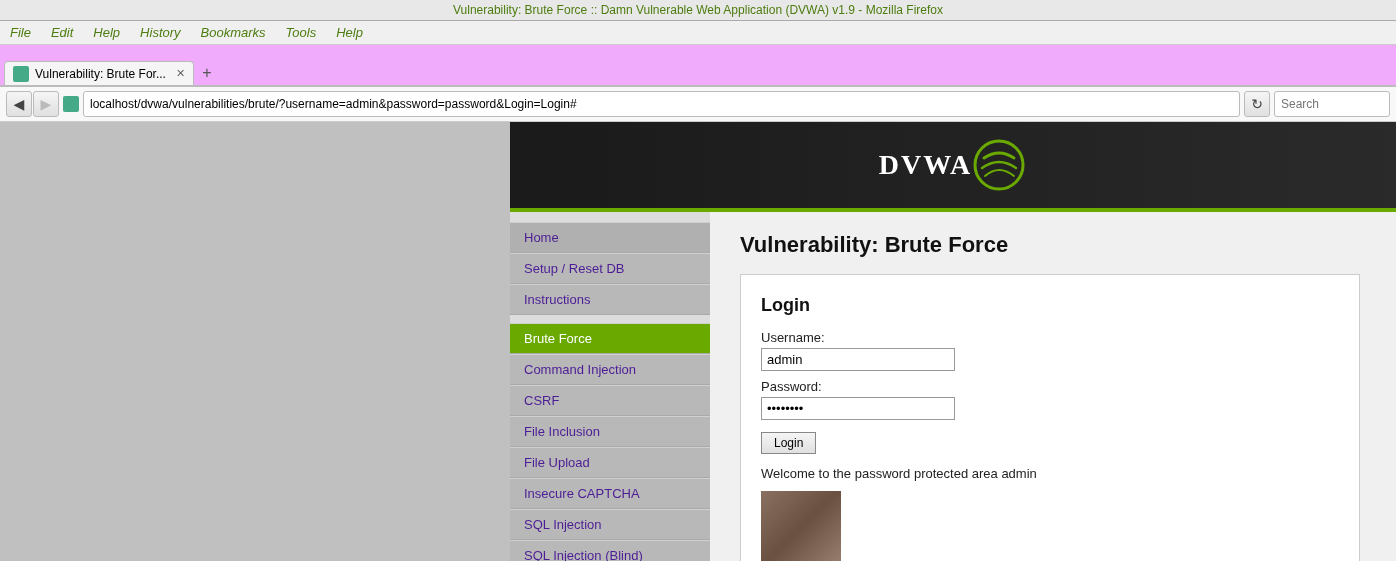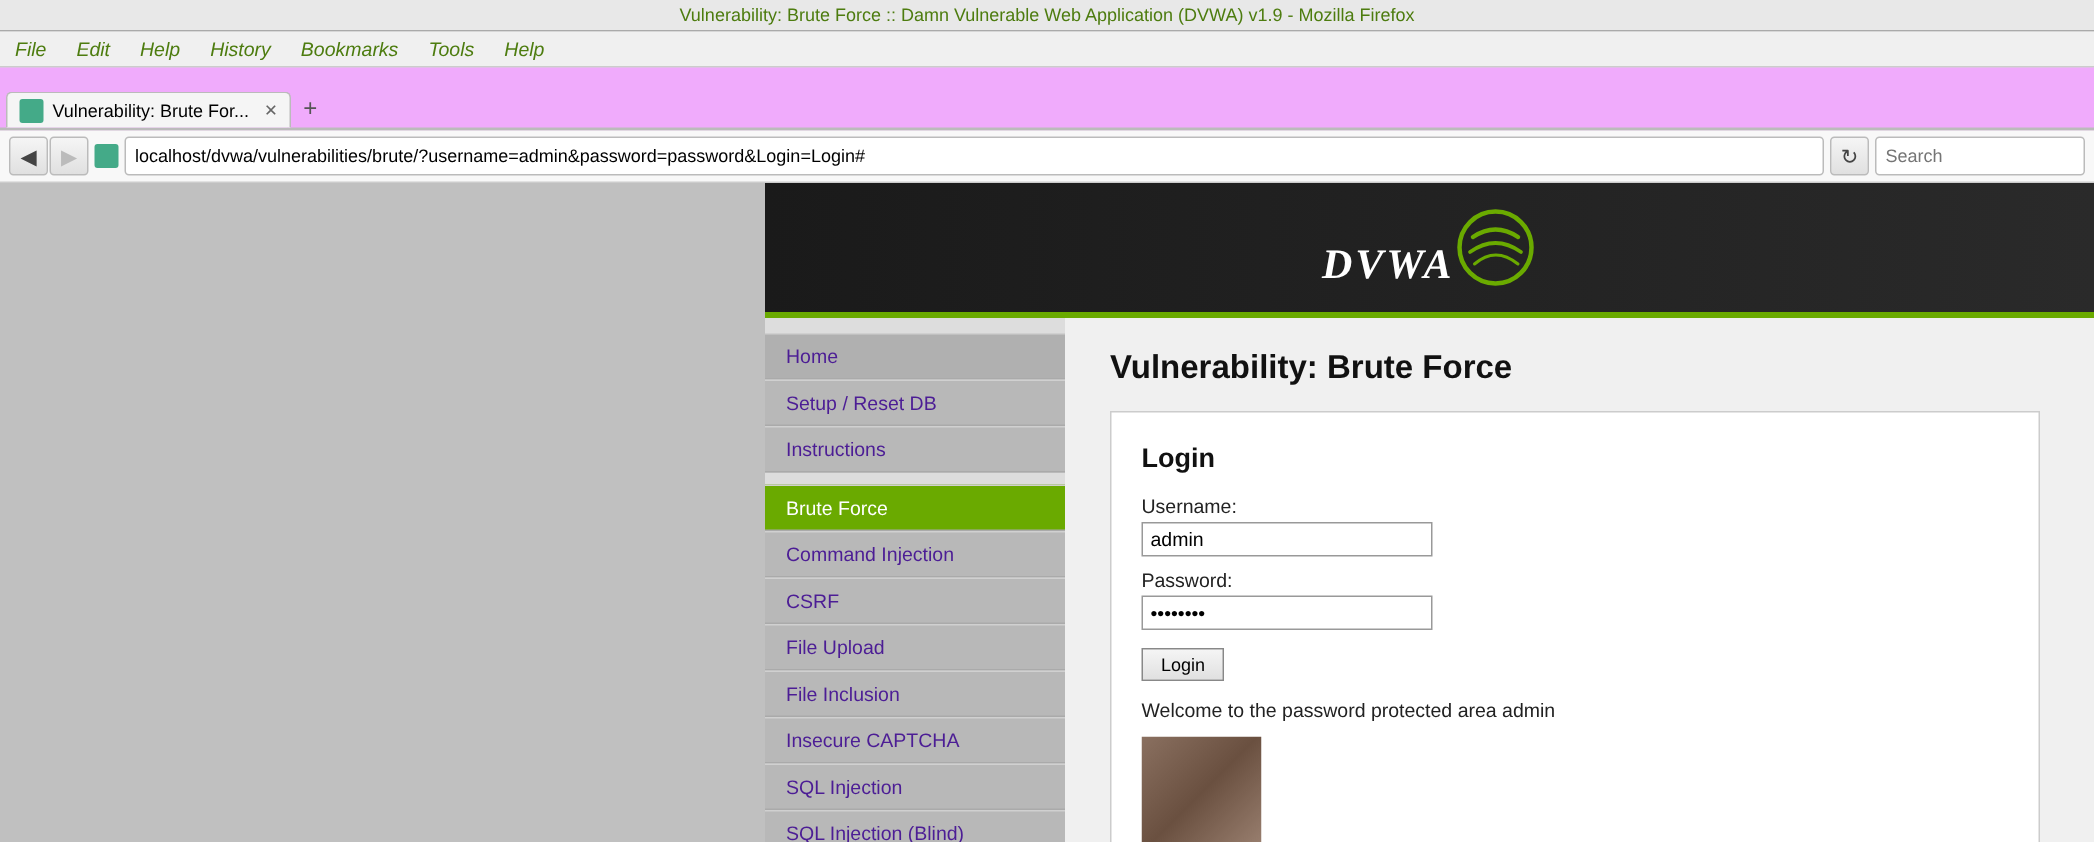--- a/index.html
+++ b/index.html
@@ -114,21 +114,21 @@
       display: flex; align-items: center; justify-content: center;
       font-size: 14px;
       color: #444;
     }
     .search-box {
       border: 1px solid #bbb;
       border-radius: 3px;
       padding: 3px 6px;
       font-size: 12px;
       height: 26px;
-      width: 140px;
+      width: 116px;
     }
 
     
     .page-content {
       display: flex;
       height: calc(100vh - 100px);
       overflow: hidden;
     }
 
     .left-panel {
@@ -264,22 +264,21 @@
     }
     .user-image-placeholder {
       width: 100%;
       height: 100%;
       background: linear-gradient(135deg, #8a7060 0%, #6a5040 50%, #9a8070 100%);
     }
 
     
     .dvwa-svg-wrap {
       display: flex;
-      align-items: flex-end;
-      font-style: italic;
+      align-items: center;
     }
   </style>
 </head>
 <body>
 
 <div class="window-title-bar">
   <span>Vulnerability: Brute Force :: Damn Vulnerable Web Application (DVWA) v1.9 - Mozilla Firefox</span>
 </div>
 
 <div class="menu-bar">
@@ -343,22 +342,22 @@
     <div class="main-content">
 
       <div class="sidebar">
         <div class="sidebar-item section-header">Home</div>
         <div class="sidebar-item">Setup / Reset DB</div>
         <div class="sidebar-item">Instructions</div>
         <div class="sidebar-separator"></div>
         <div class="sidebar-item active">Brute Force</div>
         <div class="sidebar-item">Command Injection</div>
         <div class="sidebar-item">CSRF</div>
+        <div class="sidebar-item">File Inclusion</div>
         <div class="sidebar-item">File Upload</div>
-        <div class="sidebar-item">File Inclusion</div>
         <div class="sidebar-item">Insecure CAPTCHA</div>
         <div class="sidebar-item">SQL Injection</div>
         <div class="sidebar-item">SQL Injection (Blind)</div>
         <div class="sidebar-item">XSS (Reflected)</div>
       </div>
 
       <div class="content-area">
         <div class="page-title">Vulnerability: Brute Force</div>
 
         <div class="login-box">

